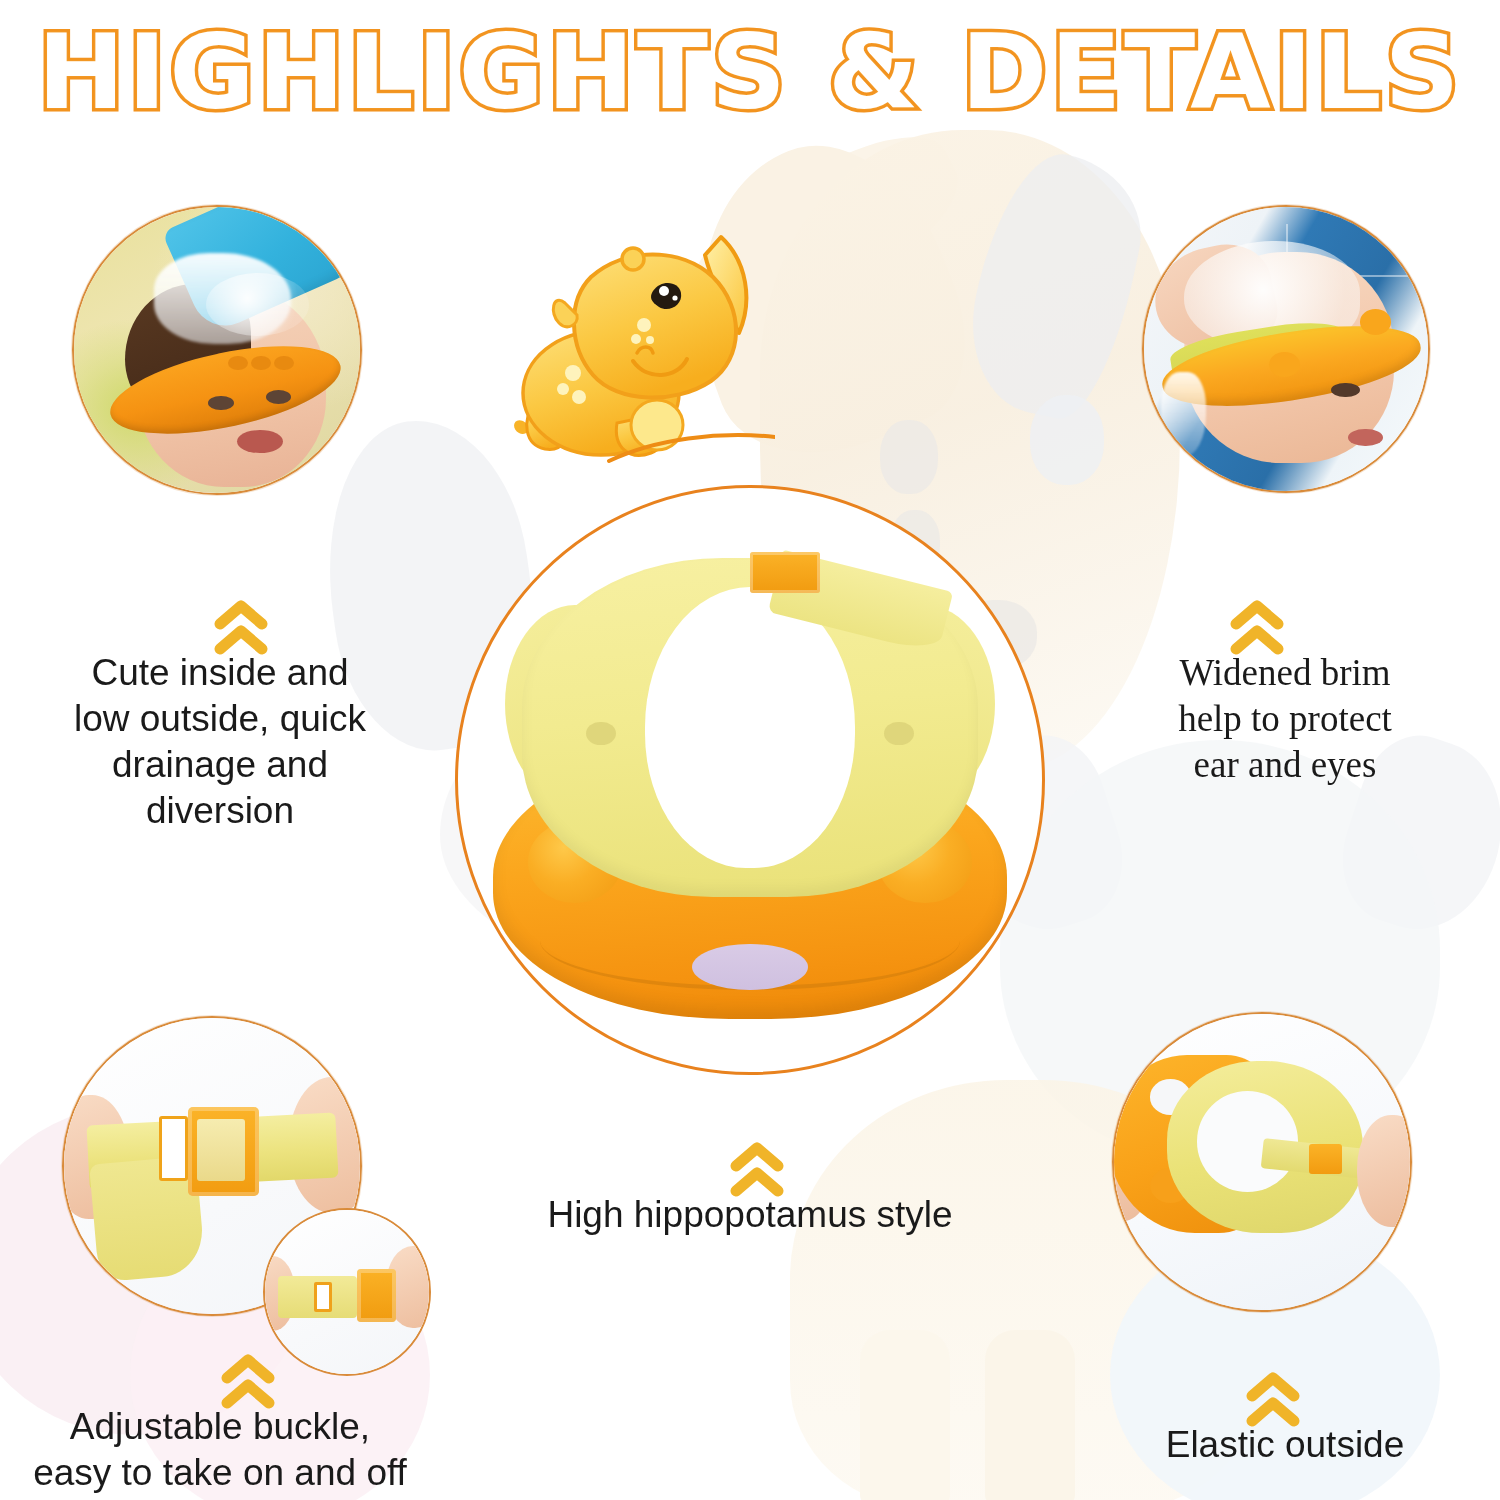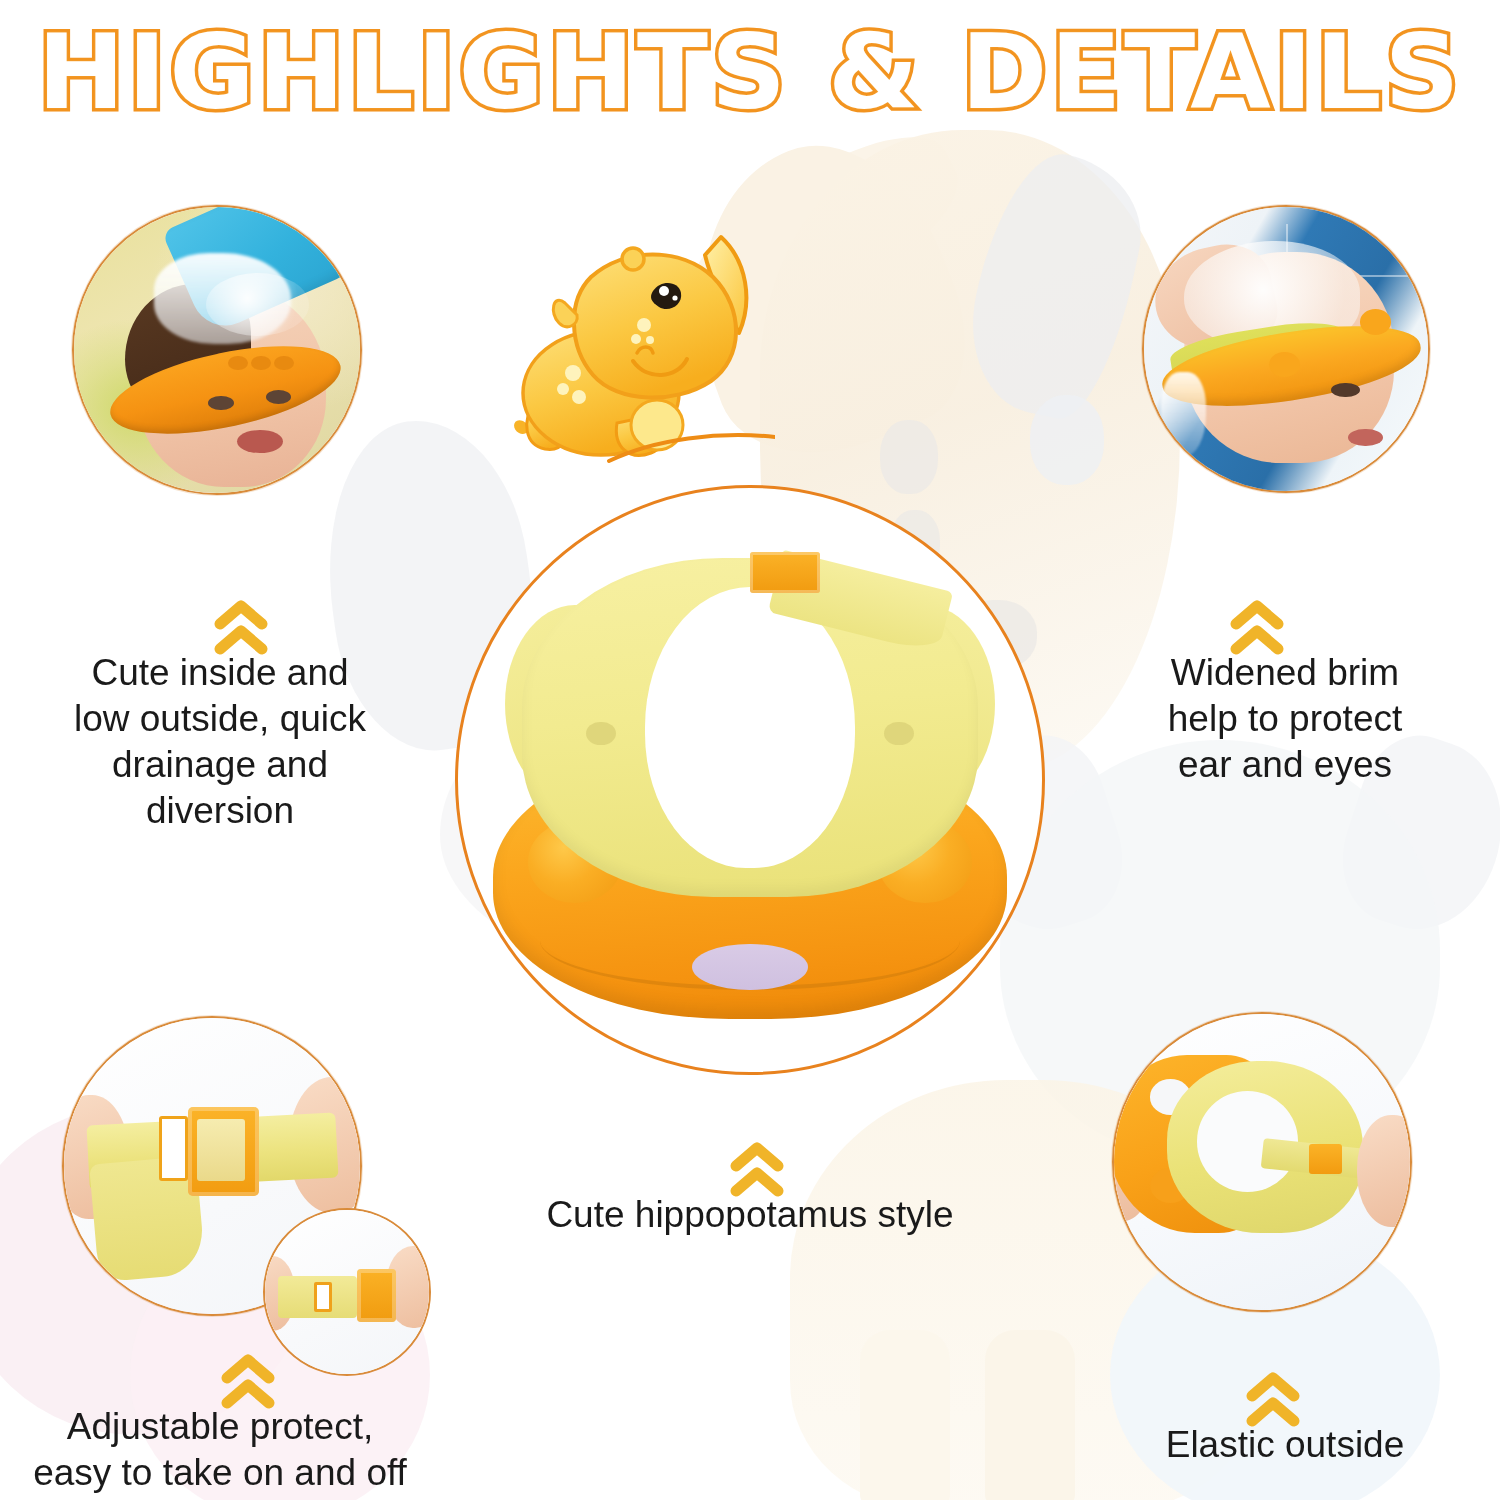--- a/index.html
+++ b/index.html
@@ -395,21 +395,21 @@
     line-height:1.24;
     text-align:center;
     font-family:"Liberation Sans", sans-serif;
     white-space:pre-line;
   }
 
   #chev-tl  { left:206px; top:596px; }
   #label-tl { left:20px;  top:650px; width:400px; }
 
   #chev-tr  { left:1222px; top:596px; }
-  #label-tr { left:1085px; top:650px; width:400px; }
+  #label-tr { left:1085px; top:650px; width:400px;font-family:Liberation Serif, serif; }
 
   #chev-c   { left:722px;  top:1138px; }
   #label-c  { left:440px;  top:1192px; width:620px; }
 
   #chev-bl  { left:213px;  top:1350px; }
   #label-bl { left:10px;   top:1404px; width:420px; }
 
   #chev-br  { left:1238px; top:1368px; }
   #label-br { left:1090px; top:1422px; width:390px; }
 </style>
@@ -625,18 +625,18 @@
       </svg>
   </div>
 
   <div class="label" id="label-tl">Cute inside and
 low outside, quick
 drainage and
 diversion</div>
   <div class="label" id="label-tr">Widened brim
 help to protect
 ear and eyes</div>
-  <div class="label" id="label-c">Cute hippopotamus style</div>
-  <div class="label" id="label-bl">Adjustable protect,
+  <div class="label" id="label-c">High hippopotamus style</div>
+  <div class="label" id="label-bl">Adjustable buckle,
 easy to take on and off</div>
   <div class="label" id="label-br">Elastic outside</div>
 
 </div>
 
 </body></html>

